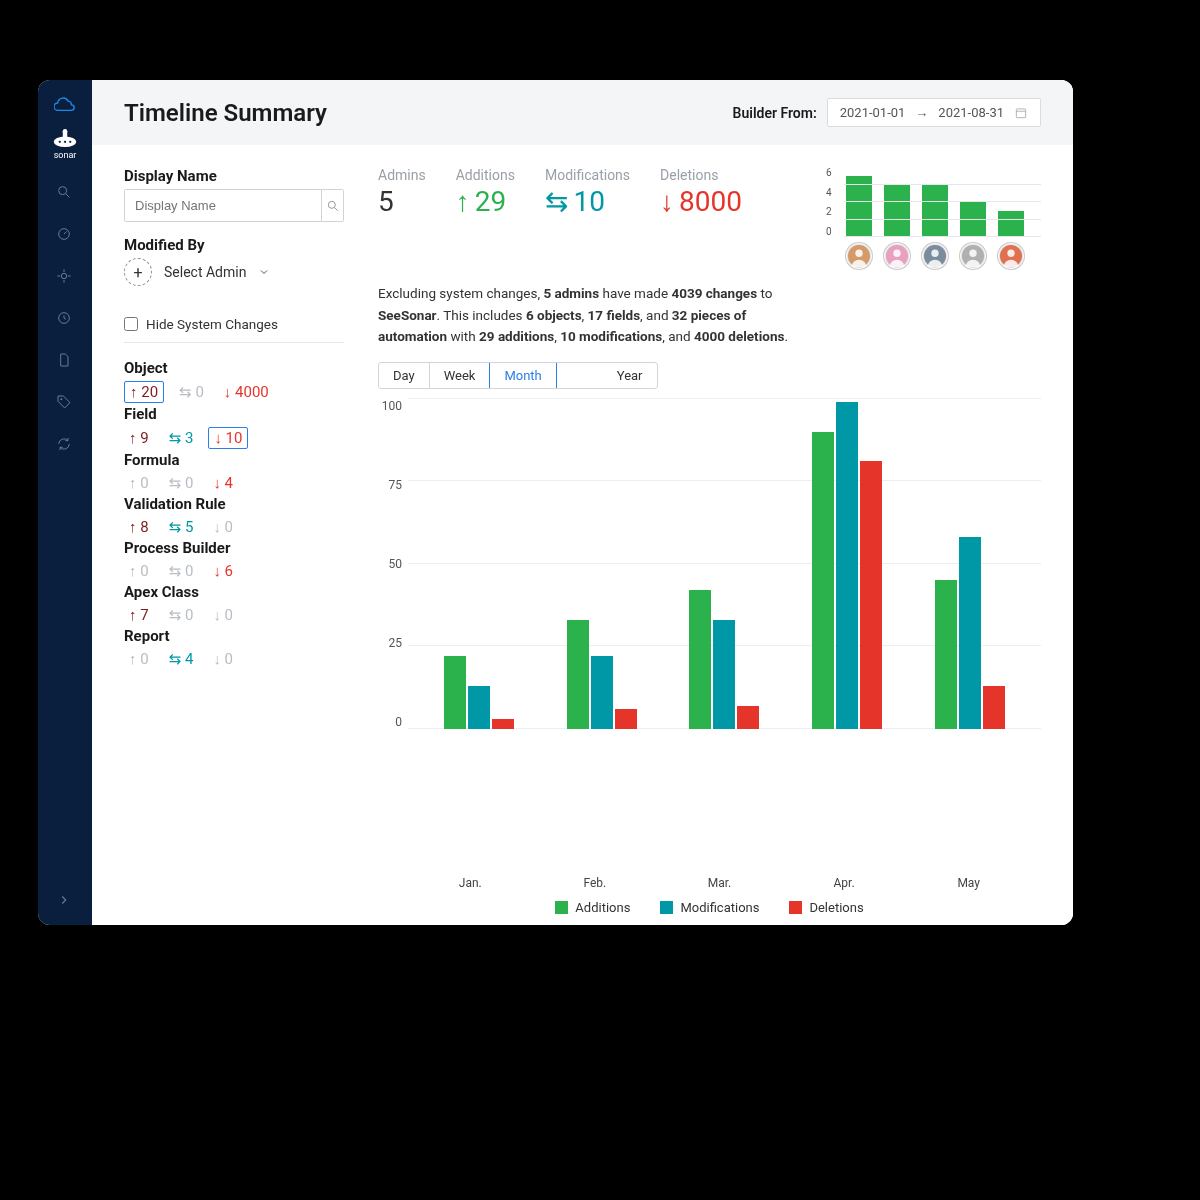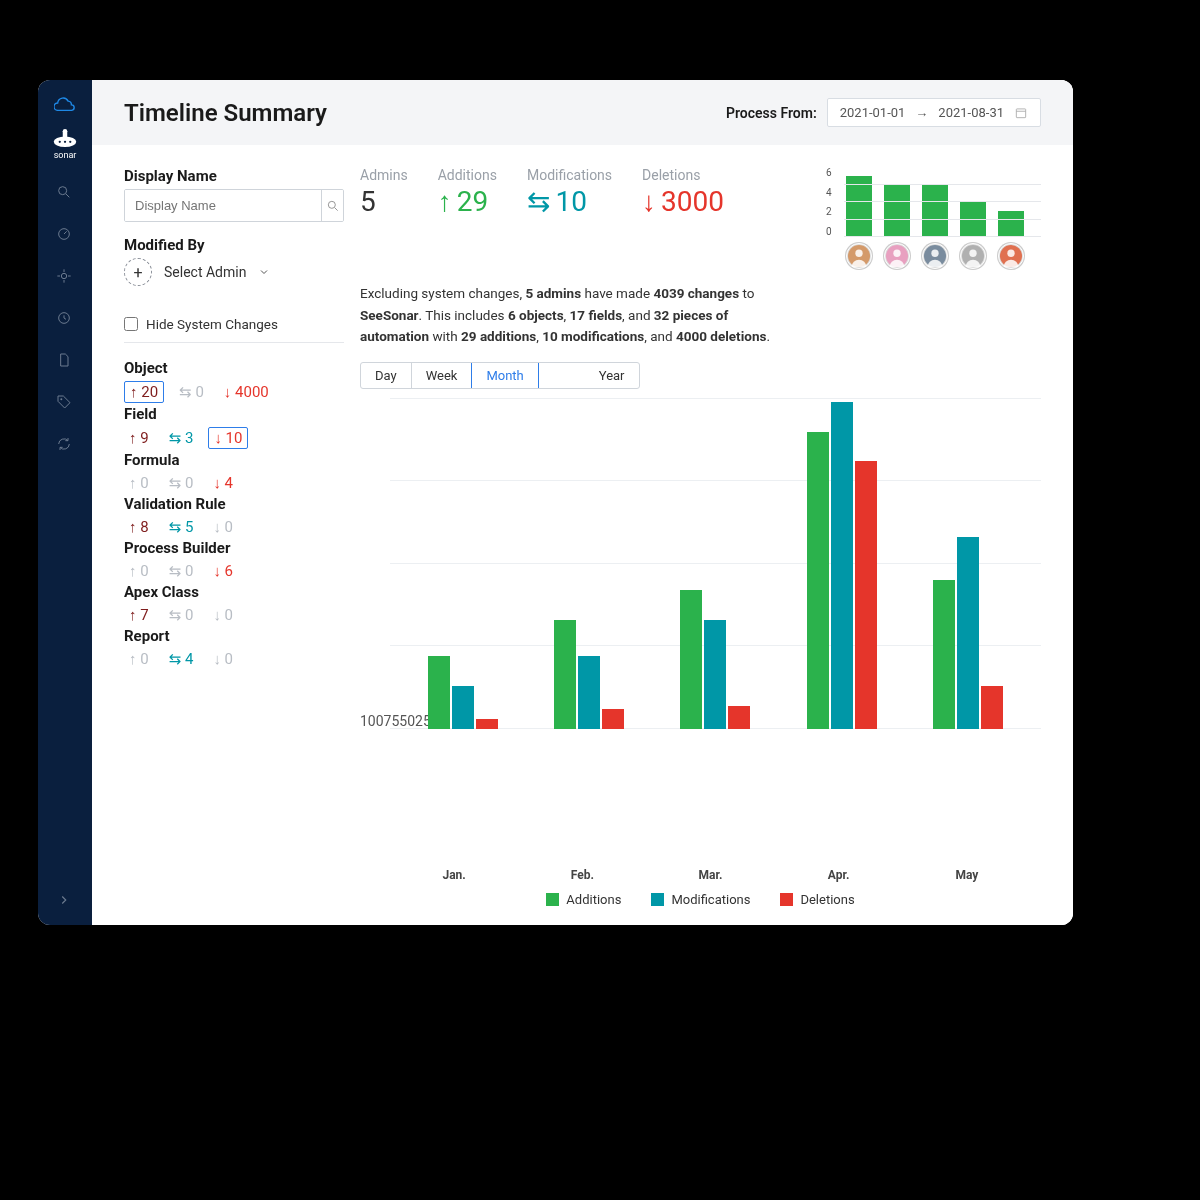--- a/index.html
+++ b/index.html
@@ -19,21 +19,21 @@
   .topbar-right { display:flex; align-items:center; gap:18px;}
   .bell-icon { width:20px;height:20px; color:#4a4a4a; cursor:pointer;}
   .avatar-icon { width:26px;height:26px; background:#b0b0b0; border-radius:50%; display:flex;align-items:center;justify-content:center; cursor:pointer;}
 
   .summary-header { background:#f4f5f7; padding:18px 32px; display:flex; align-items:center; justify-content:space-between;}
   .summary-title { font-size:24px; font-weight:600; color:#1a1a1a;}
   .date-range { display:flex; align-items:center; gap:10px; font-size:14px;}
   .date-range-label { font-weight:600; color:#1a1a1a;}
   .date-input { background:#fff; border:1px solid #d8dde3; padding:6px 12px; border-radius:2px; display:flex; align-items:center; gap:10px; color:#555; cursor:pointer; font-size:13px;}
 
-  .content { flex:1; display:flex; padding:22px 32px 18px 32px; gap:16px; overflow:hidden; background:#fff;}
+  .content { flex:1; display:flex; padding:22px 32px 10px 32px; gap:34px; overflow:hidden; background:#fff;}
   .filters { width:220px; display:flex; flex-direction:column; gap:14px;}
   .filter-label { font-size:15px; font-weight:700; color:#1a1a1a; margin-bottom:4px;}
   .search-box { display:flex; border:1px solid #cfd4da; border-radius:2px; overflow:hidden;}
   .search-box input { flex:1; border:none; padding:8px 10px; font-size:13px; outline:none;}
   .search-box .search-btn { width:32px; background:#fff; border-left:1px solid #cfd4da; display:flex;align-items:center;justify-content:center; cursor:pointer;}
   .admin-select { display:flex; align-items:center; gap:12px; margin-top:4px; cursor:pointer;}
   .plus-circle { width:28px;height:28px; border:1px dashed #8a8f98; border-radius:50%; display:flex;align-items:center;justify-content:center; font-size:16px; color:#333;}
   .admin-select-text { font-size:14px; color:#333;}
   .hide-row { display:flex; align-items:center; gap:8px; margin-top:6px; padding:10px 0; border-bottom:1px solid #e5e7eb;}
   .hide-row input { width:14px;height:14px;}
@@ -70,31 +70,31 @@
   .desc-text { font-size:13.5px; color:#333; line-height:1.6; margin-top:14px; max-width:420px;}
   .desc-text b { font-weight:700;}
 
   .period-tabs { display:flex; border:1px solid #d0d5db; border-radius:3px; width:fit-content; margin-top:14px; overflow:hidden;}
   .period-tab { padding:5px 14px; font-size:13px; color:#333; cursor:pointer; border-right:1px solid #d0d5db;}
   .period-tab:last-child { border-right:none;margin-left:47px;}
   .period-tab.active { color:#2e7de9; border:1px solid #2e7de9; margin:-1px;}
 
   .big-chart { flex:1; margin-top:10px; position:relative; display:flex; flex-direction:column;}
   .chart-area { flex:1; display:flex; position:relative; }
-  .y-axis { width:30px; display:flex; justify-content:space-between; align-items:flex-end; font-size:14px; color:#555; padding-right:6px; height:330px;}
+  .y-axis { width:30px; display:flex; flex-direction:column; justify-content:space-between; align-items:flex-end; font-size:12px; color:#555; padding-right:6px; height:330px;}
   .plot { flex:1; height:330px; position:relative; }
   .gridlines { position:absolute; inset:0;}
   .gridlines div { position:absolute; left:0; right:0; border-top:1px solid #eceff2;}
   .bar-groups { position:absolute; inset:0; display:flex; justify-content:space-around; align-items:flex-end; padding:0 10px;}
   .bar-group { display:flex; gap:2px; align-items:flex-end; width:90px; justify-content:center;}
   .bar { width:22px;}
   .bar.add { background:#2bb24c;}
   .bar.mod { background:#0097a7;}
   .bar.del { background:#e5352b;}
-  .x-labels { display:flex; justify-content:space-around; padding:4px 10px 0 30px; font-size:12px; color:#444;font-weight:bold;}
+  .x-labels { display:flex; justify-content:space-around; padding:4px 10px 0 30px; font-size:12px; color:#444;}
   .x-labels div { width:90px; text-align:center;}
   .legend { display:flex; gap:30px; justify-content:center; margin-top:10px; font-size:13px; color:#333;}
   .legend-item { display:flex; align-items:center; gap:7px;}
   .legend-sw { width:13px; height:13px;}
   svg { display:block;}
 </style>
 </head>
 <body>
 
 <div class="app-window">
@@ -167,21 +167,21 @@
           <path d="M9 6l6 6-6 6" fill="none" stroke="currentColor" stroke-width="2"></path>
         </svg>
       </div>
   </div>
 
   <div class="main">
 
     <div class="summary-header">
       <div class="summary-title">Timeline Summary</div>
       <div class="date-range">
-        <span class="date-range-label">Process From:</span>
+        <span class="date-range-label">Builder From:</span>
         <div class="date-input">
           <span>2021-01-01</span>
           <span>→</span>
           <span>2021-08-31</span>
           <svg viewBox="0 0 24 24" width="14" height="14">
               <rect x="4" y="5" width="16" height="15" rx="1" fill="none" stroke="#aaa" stroke-width="1.5"></rect>
               <line x1="4" y1="9" x2="20" y2="9" stroke="#aaa" stroke-width="1.5"></line>
             </svg>
         </div>
       </div>
@@ -294,21 +294,21 @@
             <span class="metric-label">Modifications</span>
             <span class="metric-value metric-mod">
                 <span>⇆</span>
                 <span>10</span>
               </span>
           </div>
           <div class="metric">
             <span class="metric-label">Deletions</span>
             <span class="metric-value metric-del">
                 <span>↓</span>
-                <span>3000</span>
+                <span>8000</span>
               </span>
           </div>
 
           <div class="mini-chart">
             <div class="mini-bars" id="mini-bars">
               <div class="mini-y" id="mini-y">
                   <span>6</span>
                   <span>4</span>
                   <span>2</span>
                   <span>0</span>

